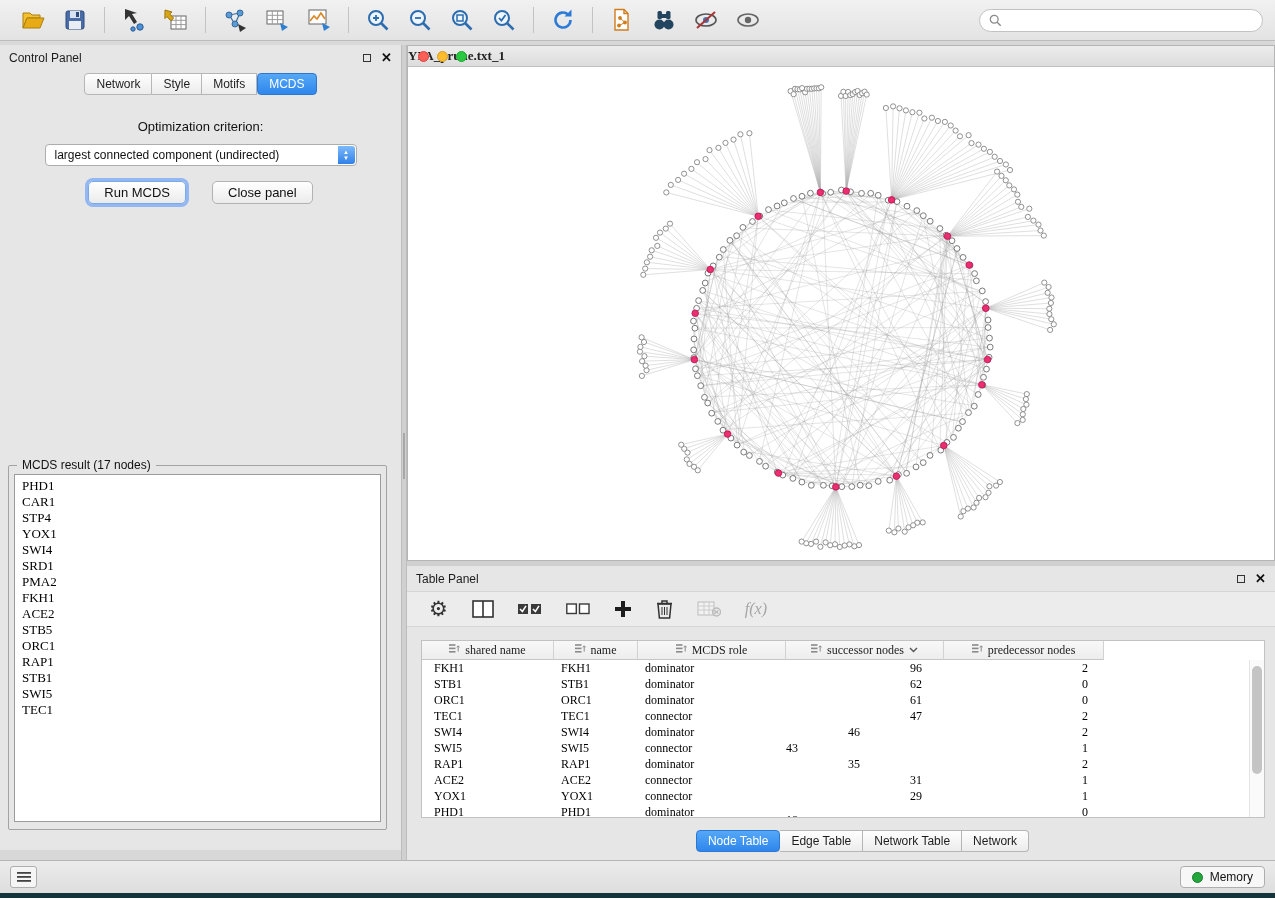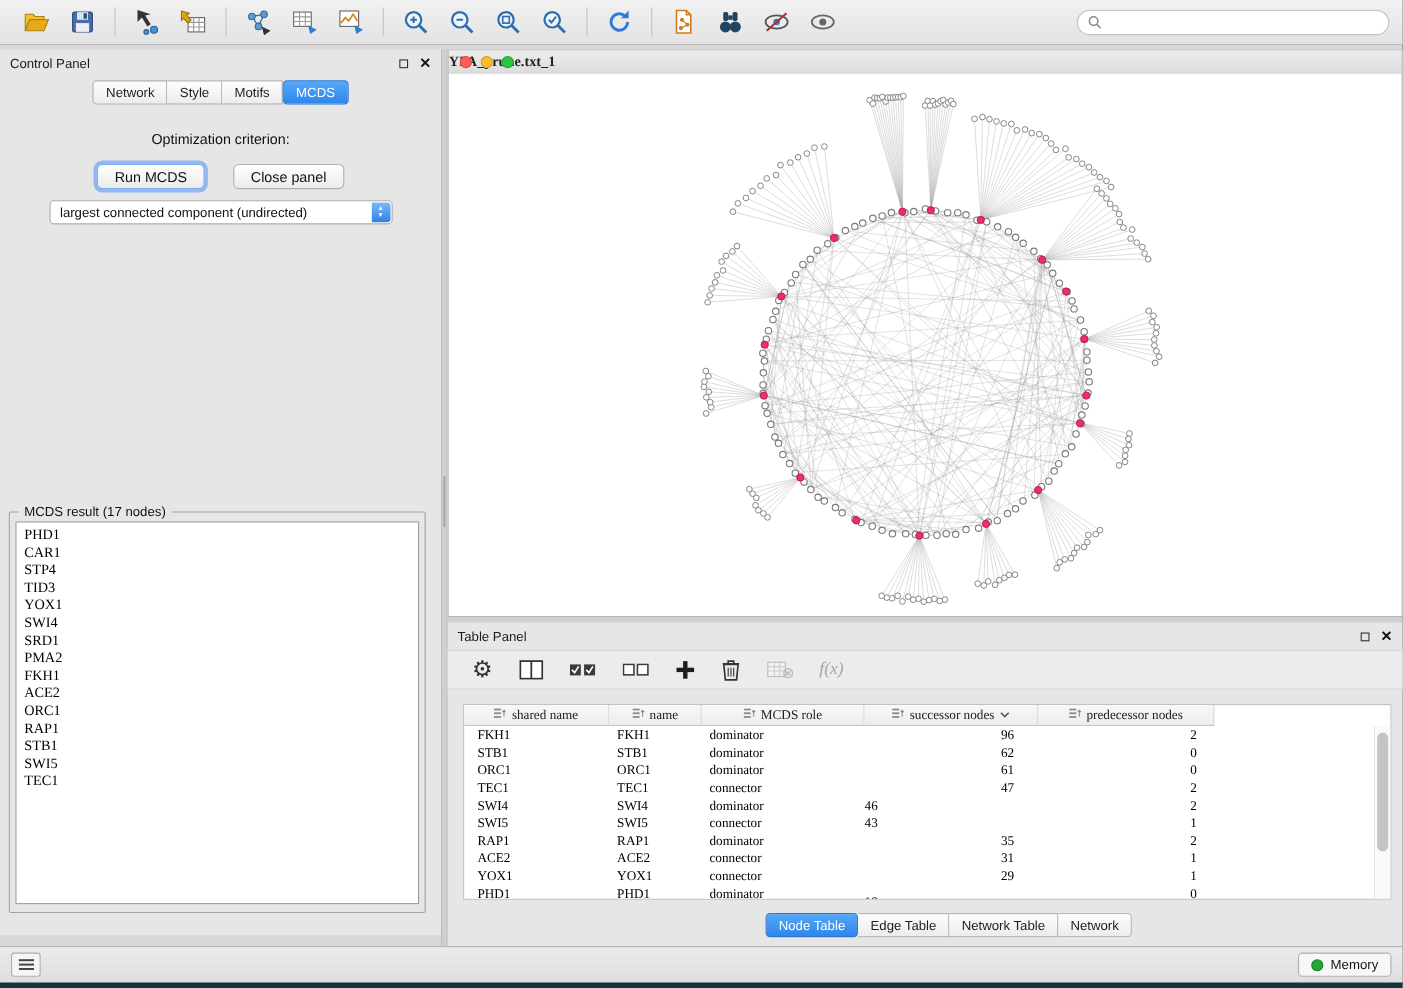--- a/index.html
+++ b/index.html
@@ -265,44 +265,44 @@
         <span class="close-x">✕</span>
       </span>
     </div>
     <div class="tab-row" id="cp-tabs">
         <span class="tab">Network</span>
         <span class="tab">Style</span>
         <span class="tab">Motifs</span>
         <span class="tab active">MCDS</span>
       </div>
     <div id="opt-label">Optimization criterion:</div>
-    <div id="cp-buttons">
-      <button class="btn focus-ring">Run MCDS</button>
-      <button class="btn">Close panel</button>
-    </div>
     <div id="criterion-select">
       <span>largest connected component (undirected)</span>
       <span id="criterion-stepper">
           <span>▲</span>
           <span>▼</span>
         </span>
+    </div>
+    <div id="cp-buttons">
+      <button class="btn focus-ring">Run MCDS</button>
+      <button class="btn">Close panel</button>
     </div>
     <div id="mcds-fieldset">
       <span id="mcds-legend">MCDS result (17 nodes)</span>
       <div id="mcds-list">
           <div>PHD1</div>
           <div>CAR1</div>
           <div>STP4</div>
-          <div>TID3</div>
           <div>YOX1</div>
           <div>SWI4</div>
           <div>SRD1</div>
           <div>PMA2</div>
           <div>FKH1</div>
           <div>ACE2</div>
+          <div>STB5</div>
           <div>ORC1</div>
           <div>RAP1</div>
           <div>STB1</div>
           <div>SWI5</div>
           <div>TEC1</div>
         </div>
     </div>
   </div>
 
   <div id="v-splitter">
@@ -1106,35 +1106,35 @@
             <div class="td" style="width: 132px; padding-left: 12px;">TEC1</div>
             <div class="td" style="width: 84px; padding-left: 7px;">TEC1</div>
             <div class="td" style="width: 148px; padding-left: 7px;">connector</div>
             <div class="td" style="width: 158px; text-align: right; padding-right: 22px;">47</div>
             <div class="td" style="width: 160px; text-align: right; padding-right: 16px;">2</div>
           </div>
           <div class="tr">
             <div class="td" style="width: 132px; padding-left: 12px;">SWI4</div>
             <div class="td" style="width: 84px; padding-left: 7px;">SWI4</div>
             <div class="td" style="width: 148px; padding-left: 7px;">dominator</div>
-            <div class="td" style="width: 158px; text-align: left; padding-right: 22px;">46</div>
+            <div class="td" style="width: 158px; text-align: center; padding-right: 22px;">46</div>
             <div class="td" style="width: 160px; text-align: right; padding-right: 16px;">2</div>
           </div>
           <div class="tr">
             <div class="td" style="width: 132px; padding-left: 12px;">SWI5</div>
             <div class="td" style="width: 84px; padding-left: 7px;">SWI5</div>
             <div class="td" style="width: 148px; padding-left: 7px;">connector</div>
             <div class="td" style="width: 158px; padding-right: 22px;">43</div>
             <div class="td" style="width: 160px; text-align: right; padding-right: 16px;">1</div>
           </div>
           <div class="tr">
             <div class="td" style="width: 132px; padding-left: 12px;">RAP1</div>
             <div class="td" style="width: 84px; padding-left: 7px;">RAP1</div>
             <div class="td" style="width: 148px; padding-left: 7px;">dominator</div>
-            <div class="td" style="width: 158px; text-align: right; padding-right: 22px;">35</div>
+            <div class="td" style="width: 158px; text-align: center; padding-right: 22px;">35</div>
             <div class="td" style="width: 160px; text-align: right; padding-right: 16px;">2</div>
           </div>
           <div class="tr">
             <div class="td" style="width: 132px; padding-left: 12px;">ACE2</div>
             <div class="td" style="width: 84px; padding-left: 7px;">ACE2</div>
             <div class="td" style="width: 148px; padding-left: 7px;">connector</div>
             <div class="td" style="width: 158px; text-align: right; padding-right: 22px;">31</div>
             <div class="td" style="width: 160px; text-align: right; padding-right: 16px;">1</div>
           </div>
           <div class="tr">

